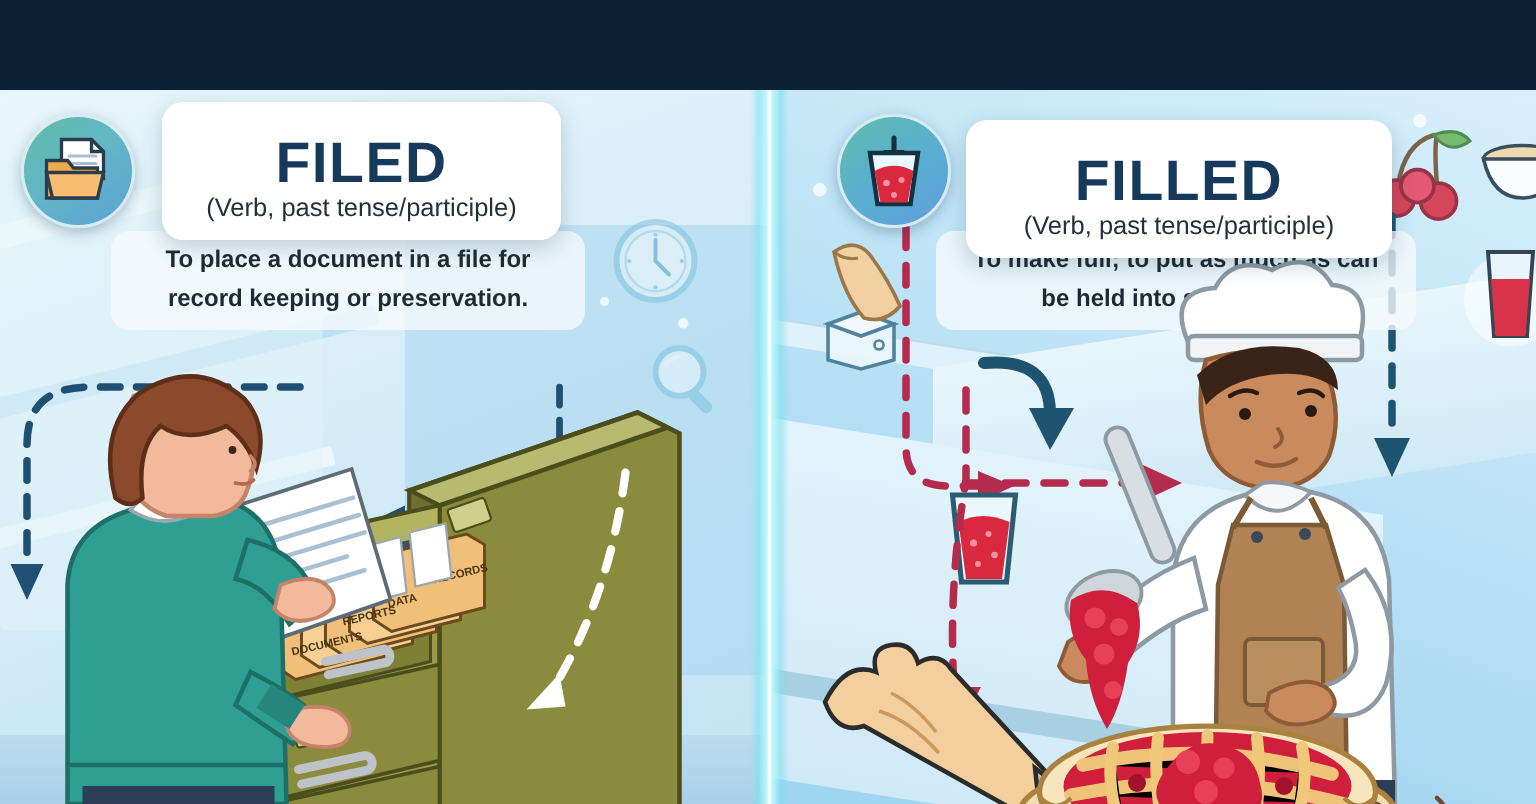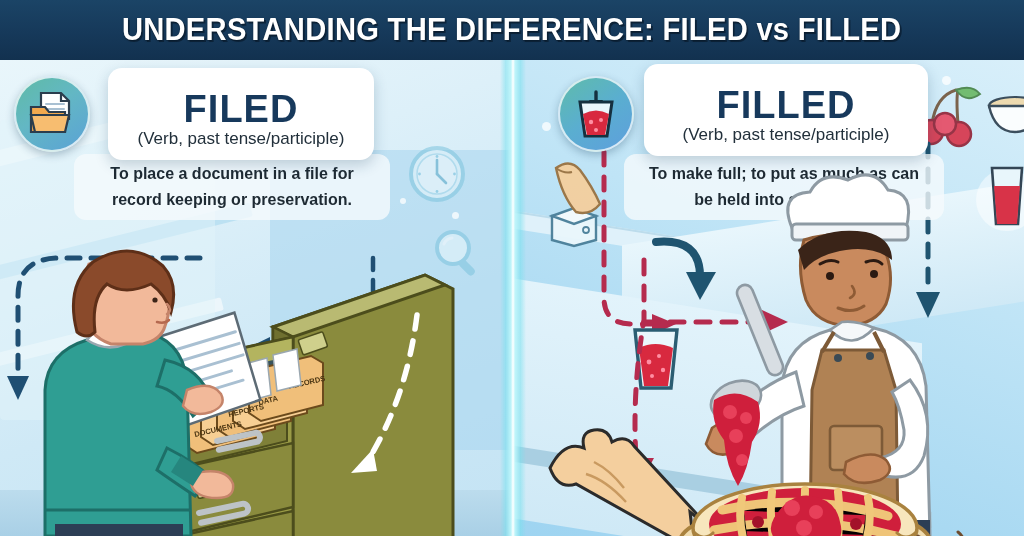--- a/index.html
+++ b/index.html
@@ -98,23 +98,20 @@
   .cab{ position:absolute; }
 
   
   svg{ display:block; overflow:visible; }
 </style>
 </head>
 <body>
 
 <div id="stage">
 
-  <div class="titlebar">
-    <div class="title">UNDERSTANDING THE DIFFERENCE: FILED vs FILLED</div>
-  </div>
 
   <div class="panel left">
 
     <div class="stripe" style="left:-40px;top:100px;width:300px;"></div>
     <div class="stripe b" style="left:-40px;top:215px;width:300px;height:14px;"></div>
     <div class="stripe" style="left:-30px;top:300px;width:260px;height:13px;"></div>
 
     <div class="abs" style="left:270px;top:90px;width:250px;height:300px;background:rgba(167,214,238,.55);"></div>
     <div class="abs" style="left:0px;top:60px;width:215px;height:300px;background:rgba(225,244,250,.5);border-radius:4px;"></div>
 
@@ -474,21 +471,21 @@
             <circle cx="66" cy="48" r="15"></circle>
           <circle cx="96" cy="52" r="14"></circle>
             <circle cx="52" cy="62" r="13"></circle>
             <circle cx="82" cy="62" r="13"></circle>
         </g>
         <path d="M8 44 q10 32 62 32 q52 0 62 -32 z" fill="rgba(226,240,248,.55)" stroke="#8e9aa3" stroke-width="3"></path>
         <ellipse cx="70" cy="44" rx="62" ry="12" fill="none" stroke="#8e9aa3" stroke-width="3"></ellipse>
       </svg>
     </div>
 
-    <div class="wordcard" style="left:132px;top:4px;width:284px;">
+    <div class="wordcard" style="left:132px;top:20px;width:284px;">
       <div class="word">FILLED</div>
       <div class="pos">(Verb, past tense/participle)</div>
     </div>
 
     <div class="defbox" style="left:112px;top:94px;width:320px;">To make full; to put as much as can be held into something.</div>
 
     <div class="badge filled" style="left:46px;top:16px;">
       <svg width="48" height="48" viewBox="0 0 48 48">
         <path d="M24 2 L24 16" stroke="#15303f" stroke-width="3.4" stroke-linecap="round"></path>
         <polygon points="24,22 17,10 31,10" fill="#15303f"></polygon>

